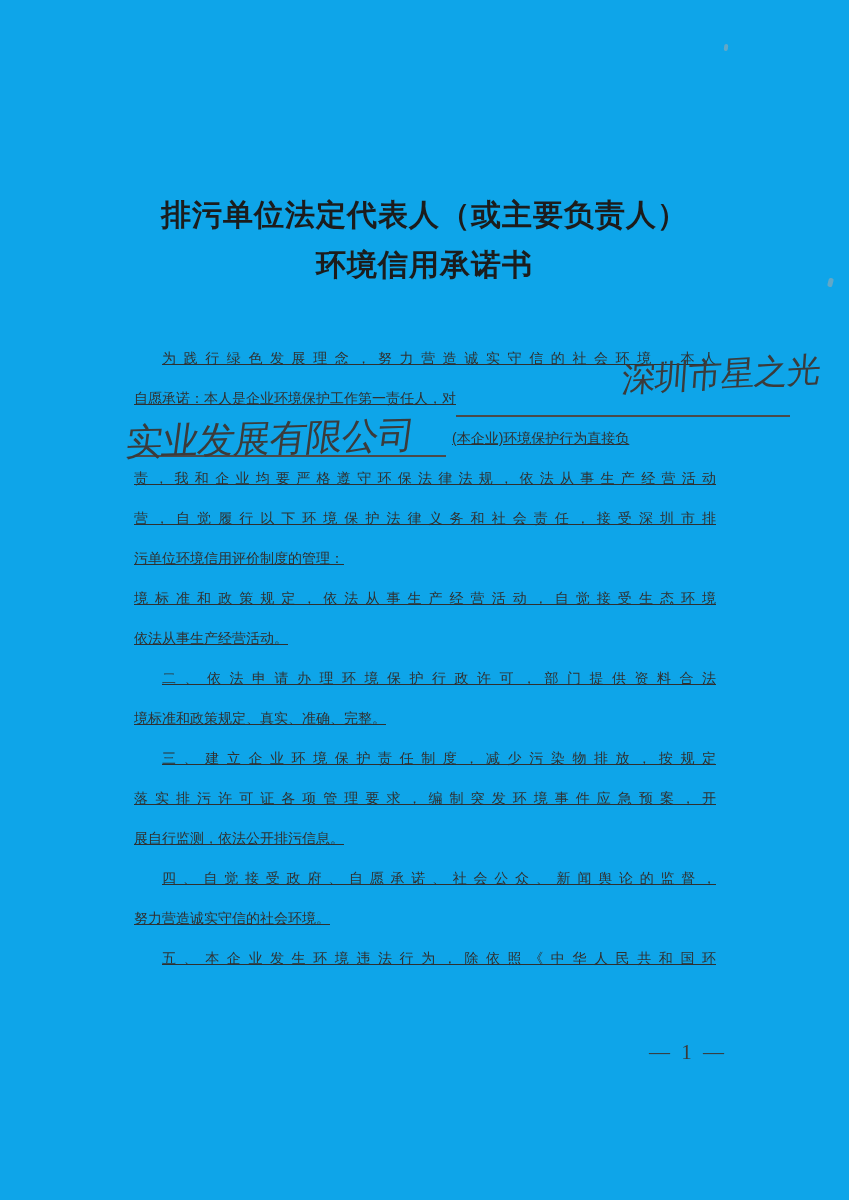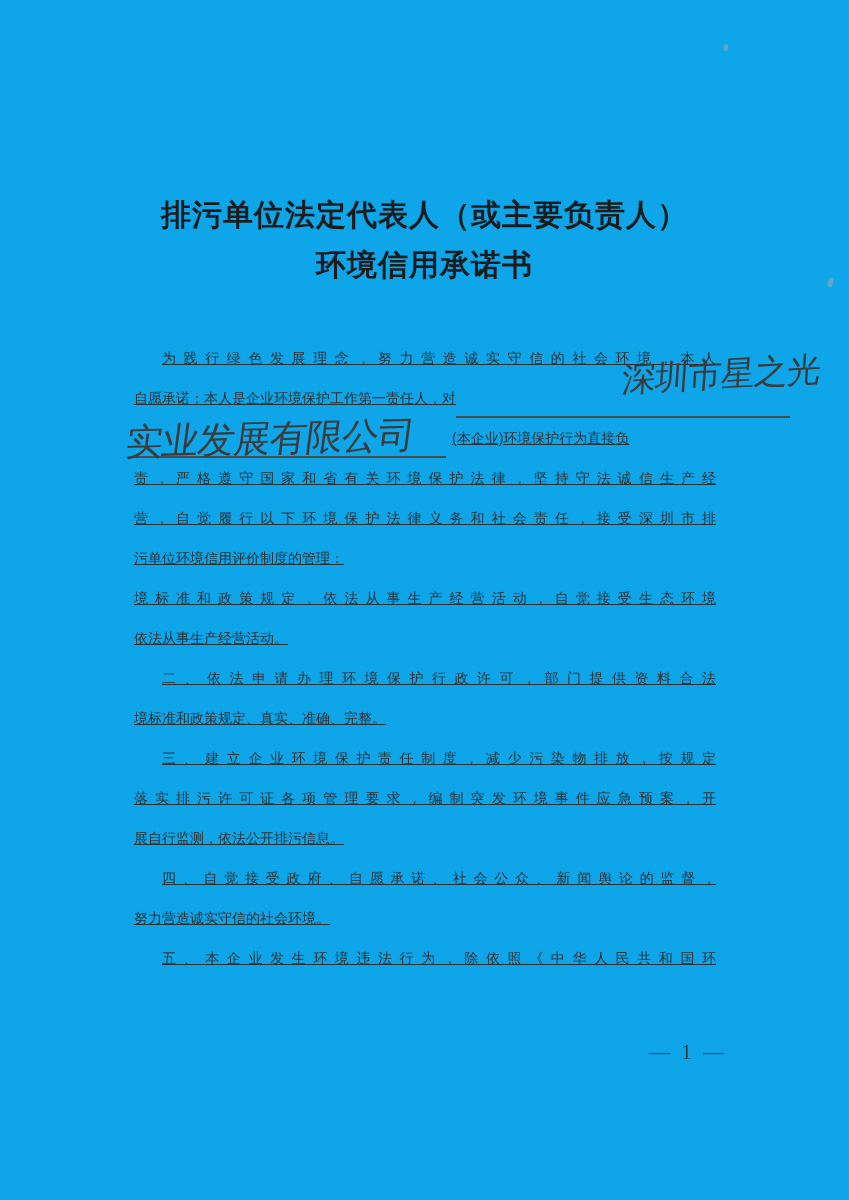--- a/index.html
+++ b/index.html
@@ -36,21 +36,21 @@
   }
   .ln{height:40px;white-space:nowrap;}
   .just{
     white-space:normal;
     text-align:justify;
     text-align-last:justify;
     text-justify:inter-character;
   }
   .ind{text-indent:2em;}
   
-  .fill-line{display:flex;align-items:flex-end;}
+  .fill-line{display:flex;align-items:center;}
   .fill-line .txt{white-space:nowrap;}
   .blank{
     display:inline-block;
     border-bottom:2px solid #4a4a4a;
     height:36px;
   }
   .blank.grow{flex:1;margin-right:-74px;}
   .blank.fixed{width:312px;vertical-align:bottom;margin-right:6px;}
   
   .handwriting{
@@ -104,21 +104,21 @@
     <div class="ln fill-line">
       <span class="txt">自愿承诺：本人是企业环境保护工作第一责任人，对</span>
       <span class="blank grow"></span>
     </div>
 
     <div class="ln fill-line">
       <span class="blank fixed"></span>
       <span class="txt">(本企业)环境保护行为直接负</span>
     </div>
 
-    <div class="ln just">责，严格遵守国家和省有关环境保护法律，坚持守法诚信生产经</div>
+    <div class="ln just">责，我和企业均要严格遵守环保法律法规，依法从事生产经营活动</div>
     <div class="ln just">营，自觉履行以下环境保护法律义务和社会责任，接受深圳市排</div>
     <div class="ln">污单位环境信用评价制度的管理：</div>
 
     <div class="ln just">境标准和政策规定，依法从事生产经营活动，自觉接受生态环境</div>
     <div class="ln">依法从事生产经营活动。</div>
 
     <div class="ln just ind">二、依法申请办理环境保护行政许可，部门提供资料合法</div>
     <div class="ln">境标准和政策规定、真实、准确、完整。</div>
 
     <div class="ln just ind">三、建立企业环境保护责任制度，减少污染物排放，按规定</div>

